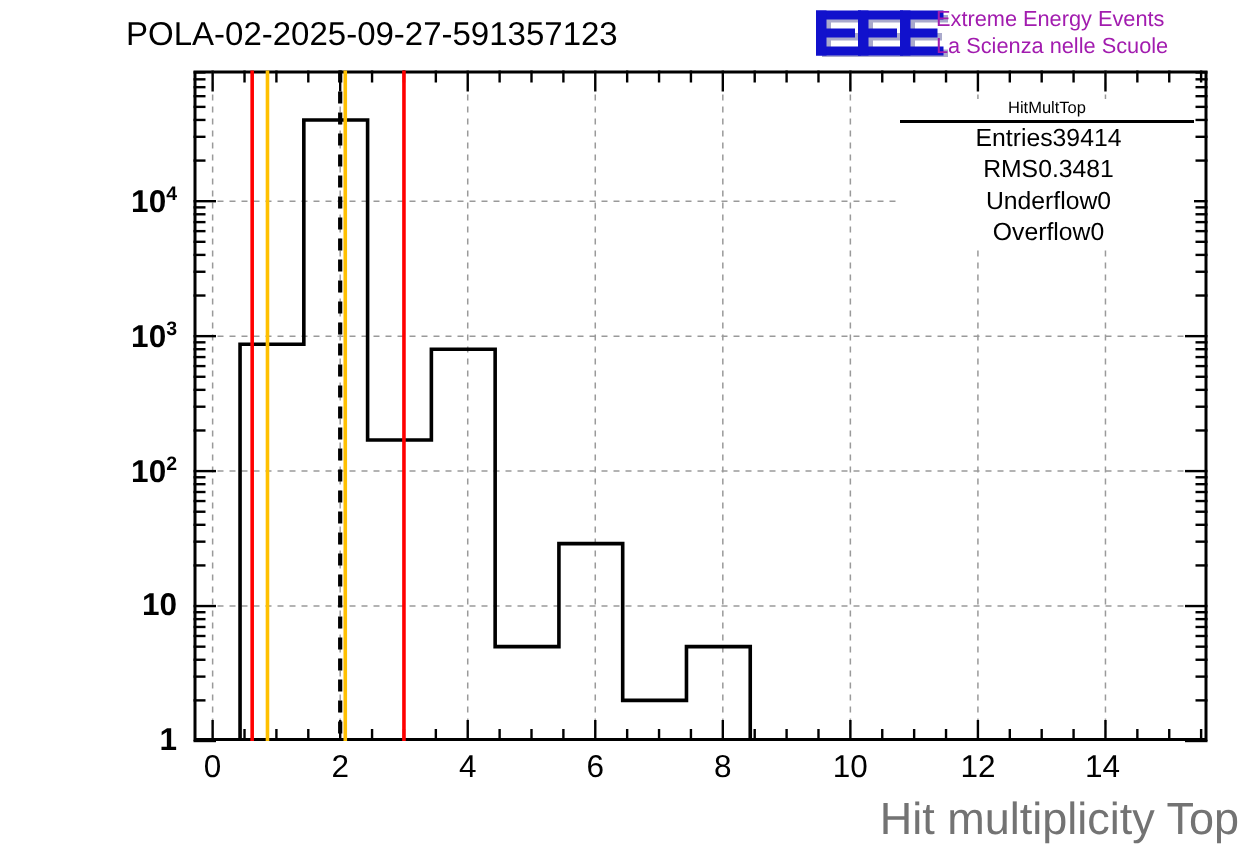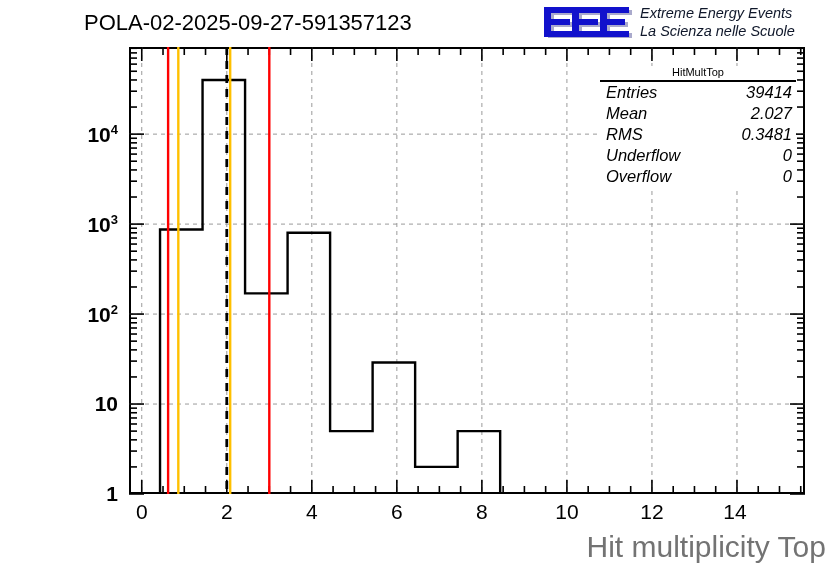--- a/index.html
+++ b/index.html
@@ -9,23 +9,23 @@
   
   .title{
     position:absolute; left:84px; top:10px;
     font-size:22px; color:#000; white-space:nowrap;
     font-family:"Liberation Sans",sans-serif;
   }
 
   
   .logo-wrap{position:absolute; left:540px; top:2px; width:296px; height:42px;}
   .logo-text{
-    position:absolute; left:100px; color:#0f172a;
+    position:absolute; left:84px; color:#a21caf;
     font-size:14.5px; font-family:"Liberation Sans",sans-serif;
-    white-space:nowrap; letter-spacing:0px;font-style:italic;
+    white-space:nowrap; letter-spacing:0px;
   }
   .logo-text.l1{top:3px;}
   .logo-text.l2{top:21px;}
 
   
   .frame{
     position:absolute; left:129px; top:47px; width:676px; height:447px;
     border:2px solid #000; box-sizing:border-box; background:transparent;
   }
 
@@ -50,21 +50,21 @@
   
   .stats{
     position:absolute; left:600px; top:66px; width:196px;
     background:#ffffff; color:#000;
     font-size:16.5px; font-family:"Liberation Sans",sans-serif;
   }
   .stats .sb-title{
     text-align:center; padding-bottom:2px; border-bottom:2px solid #000;
     font-size:11px;
   }
-  .stats .row{display:flex; justify-content:space-between; padding:1px 4px 1px 6px;font-style:italic;}
+  .stats .row{display:flex; justify-content:center; padding:1px 4px 1px 6px;}
   .stats .row .k{white-space:nowrap;}
   .stats .row .v{white-space:nowrap;}
 </style>
 </head>
 <body>
 
 <div id="root">
 
   <div class="title">POLA-02-2025-09-27-591357123</div>
 
@@ -309,24 +309,20 @@
   <div class="axis-title">Hit multiplicity Top</div>
 
   <div class="stats">
     <div class="sb-title">HitMultTop</div>
     <div id="stats-rows">
         <div class="row">
           <span class="k">Entries</span>
           <span class="v">39414</span>
         </div>
         <div class="row">
-          <span class="k">Mean</span>
-          <span class="v">2.027</span>
-        </div>
-        <div class="row">
           <span class="k">RMS</span>
           <span class="v">0.3481</span>
         </div>
         <div class="row">
           <span class="k">Underflow</span>
           <span class="v">0</span>
         </div>
         <div class="row">
           <span class="k">Overflow</span>
           <span class="v">0</span>

